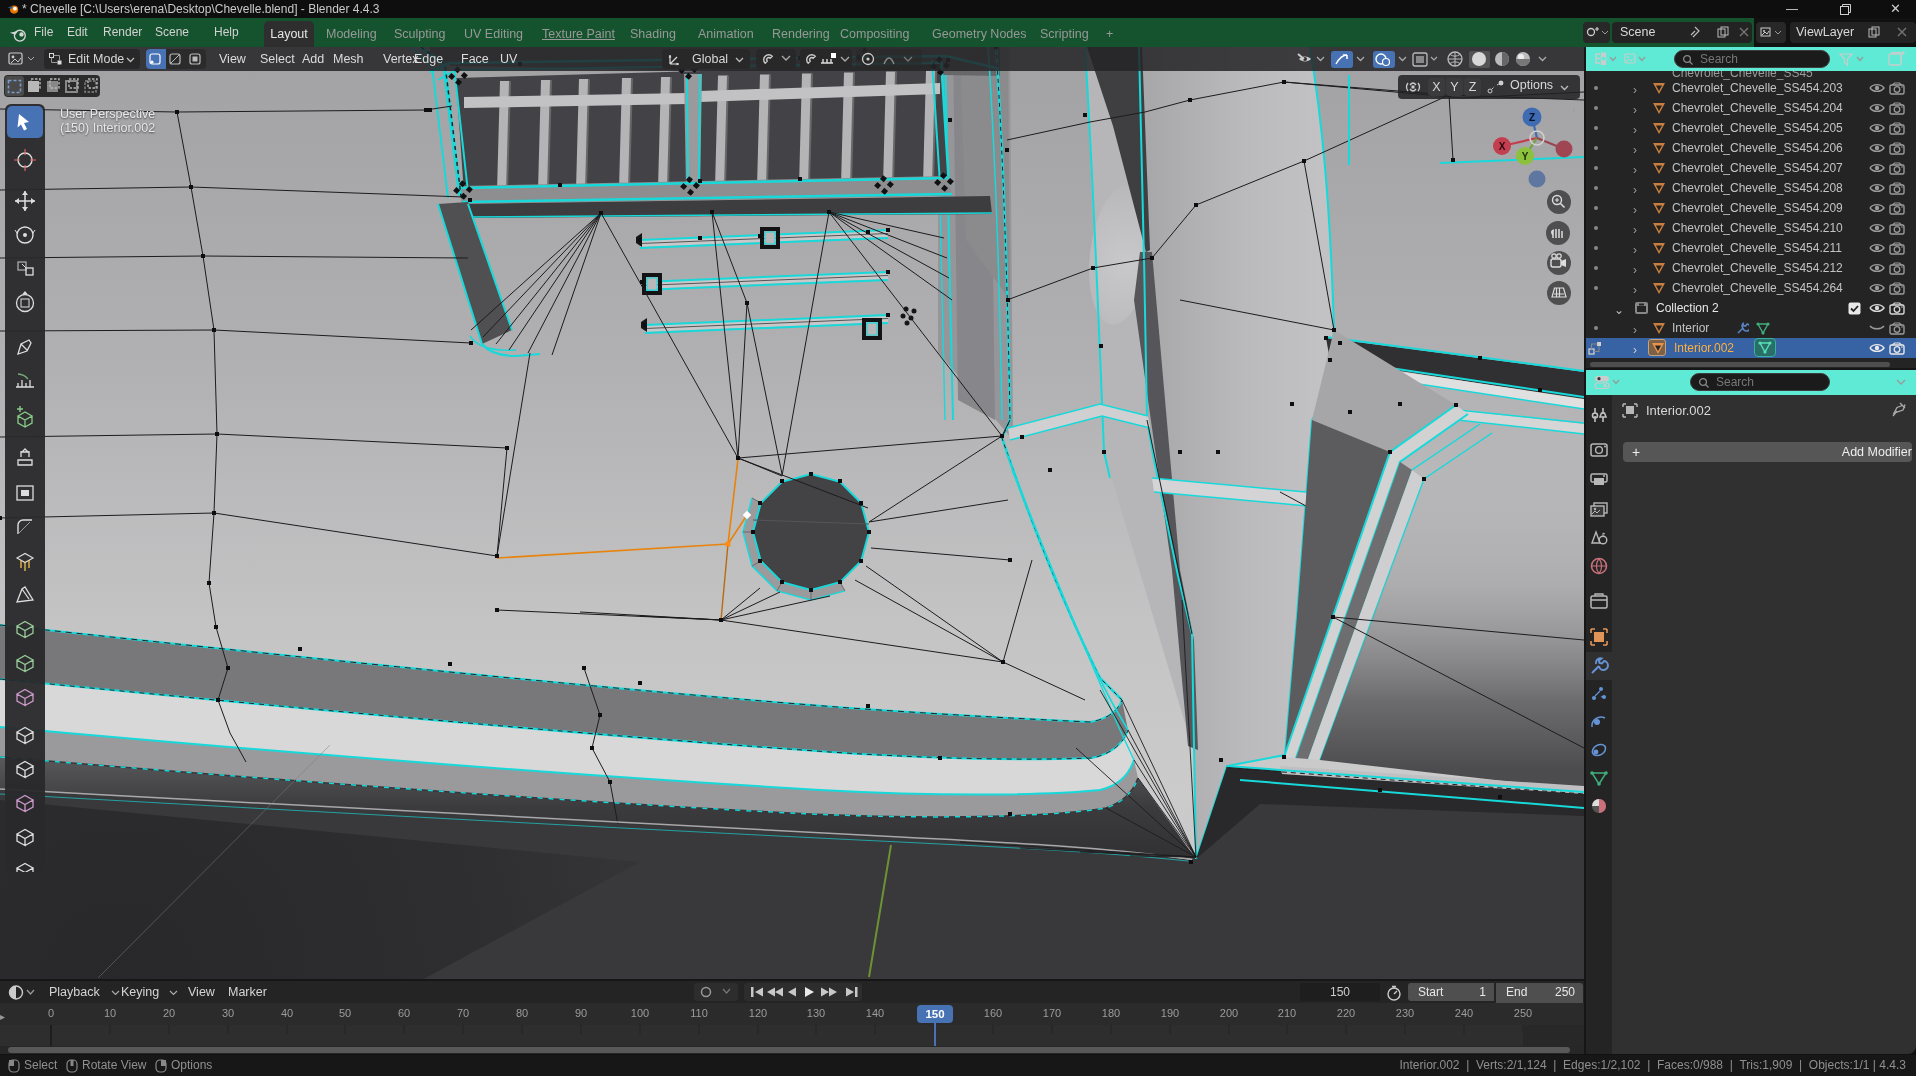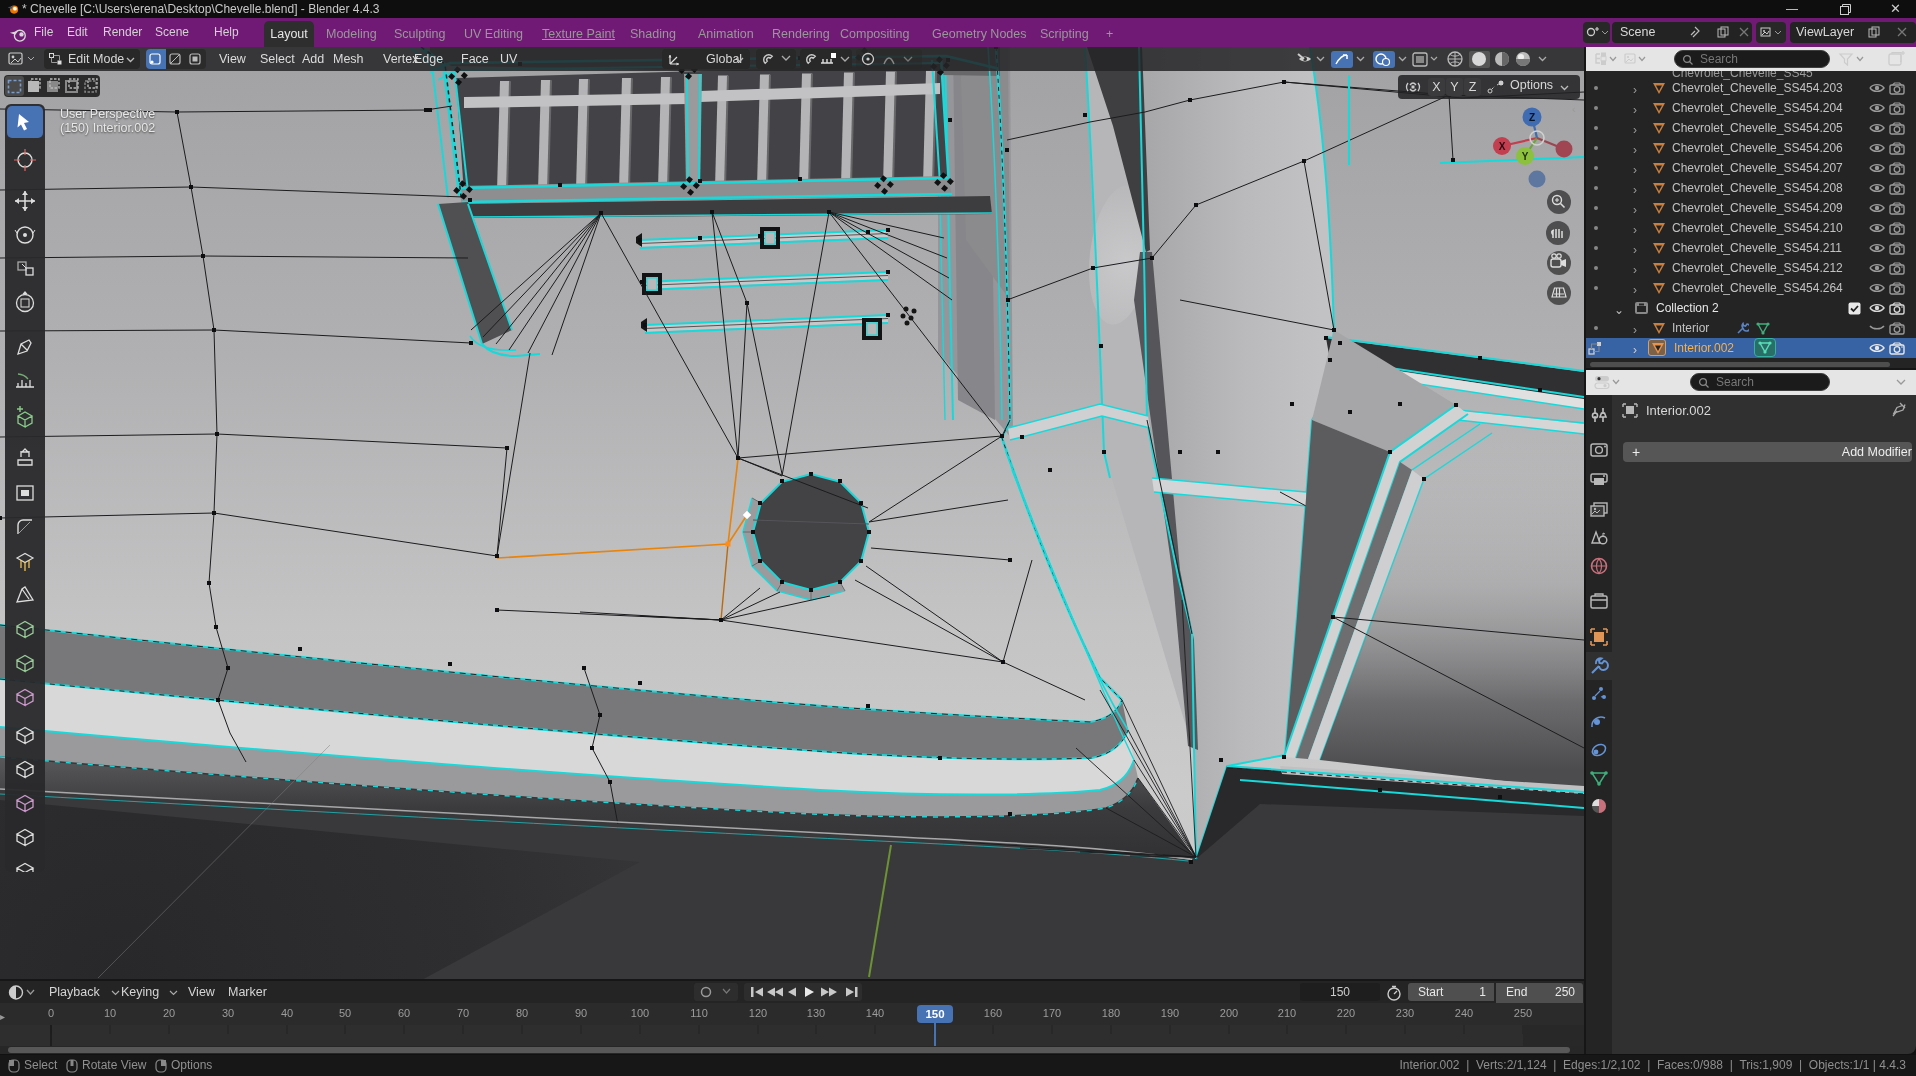--- a/index.html
+++ b/index.html
@@ -1,29 +1,29 @@
 <!DOCTYPE html>
 <html><head><meta charset="utf-8"><style>
 *{margin:0;padding:0;box-sizing:border-box}
 html,body{width:1916px;height:1076px;overflow:hidden;background:#111;
  font-family:"Liberation Sans",sans-serif;-webkit-font-smoothing:antialiased}
 .abs{position:absolute}
 #title{position:absolute;left:0;top:0;width:1916px;height:18px;background:#0e0e0e;color:#c9c9c9;font-size:12px;line-height:18px}
-#menubar{position:absolute;left:0;top:18px;width:1916px;height:29px;background:#701a75;color:#d6d6d6;font-size:12px}
+#menubar{position:absolute;left:0;top:18px;width:1754px;height:29px;background:#14532d;color:#d6d6d6;font-size:12px}
 .mitem{position:absolute;top:0;line-height:29px;color:#d2d2d2}
 .tab{position:absolute;top:3px;height:26px;line-height:26px;color:#989898;font-size:12.5px}
 .tabact{background:#2e2e2e;border-radius:5px 5px 0 0;color:#e6e6e6;text-align:center}
 #vpheader{position:absolute;left:0;top:47px;width:1584px;height:24px;background:rgba(37,37,39,0.85);color:#dcdcdc;font-size:12.5px}
 .hitem{position:absolute;top:0;line-height:24px}
 .widget{position:absolute;background:#282828;border-radius:4px;color:#d8d8d8}
 #outliner{position:absolute;left:1586px;top:47px;width:330px;height:323px;background:#242424;color:#c3c3c3;font-size:12px}
 #props{position:absolute;left:1586px;top:370px;width:330px;height:684px;background:#303030;border-radius:0 0 8px 8px}
 #timeline{position:absolute;left:0;top:981px;width:1584px;height:72px;background:#2a2a2a}
 #status{position:absolute;left:0;top:1055px;width:1916px;height:21px;background:#171717;color:#909090;font-size:12px;line-height:21px}
-.ehdr{background:#e5e5e5}
+.ehdr{background:#5eead4}
 .orow{position:absolute;left:0;width:330px;height:20px;line-height:20px;white-space:nowrap}
 .oname{position:absolute;left:86px;top:0}
 .vsep{position:absolute;background:#161616}
 </style></head><body>
 
 <div id="title">
 <svg class="abs" style="left:6px;top:2px" width="15" height="14" viewBox="0 0 24 24">
       <circle cx="13" cy="13" r="7" fill="#ea7600"></circle>
       <circle cx="14.5" cy="11.5" r="3.2" fill="#fff"></circle>
       <path d="M2 9 L12 7 L8 12 Z" fill="#265787"></path>
@@ -547,21 +547,21 @@
     <span class="hitem" style="left:260px">Select</span>
     <span class="hitem" style="left:302px">Add</span>
     <span class="hitem" style="left:333px">Mesh</span>
     <span class="hitem" style="left:383px">Vertex</span>
     <span class="hitem" style="left:414px">Edge</span>
     <span class="hitem" style="left:461px">Face</span>
     <span class="hitem" style="left:500px">UV</span>
     <span class="widget" style="left:662px;top:2px;width:88px;height:20px;line-height:20px;font-size:12.5px"><svg class="abs" style="left:6px;top:4px" width="14" height="13" viewBox="0 0 14 13">
         <path d="M2 11 L2 2 M2 11 L11 11 M2 11 L9 4" stroke="#ddd" fill="none" stroke-width="1.2"></path>
         <path d="M2 2 l-1.5 2.5 h3 z M11 11 l-2.5 -1.5 v3 z" fill="#ddd"></path>
-      </svg><span style="margin-left:44px">Global</span><svg class="abs" style="right:6px;top:8px" width="9" height="6" viewBox="0 0 9 6">
+      </svg><span style="margin-left:30px">Global</span><svg class="abs" style="right:6px;top:8px" width="9" height="6" viewBox="0 0 9 6">
         <path d="M1 1 l3.5 3.5 L8 1" stroke="#bbb" fill="none" stroke-width="1.3"></path>
       </svg></span>
     <span class="widget" style="left:756px;top:2px;width:40px;height:20px"></span>
 <svg class="abs" style="left:760px;top:5px" width="34" height="14" viewBox="0 0 34 14">
       <path d="M3 8 a5 5 0 0 1 10 0 l-3 0 a2 2 0 0 0 -4 0 z" fill="none" stroke="#ccc" stroke-width="1.4" transform="rotate(-45 8 7)"></path>
       <path d="M22 4 l4 4 l4 -4" stroke="#aaa" fill="none" stroke-width="1.3"></path>
     </svg>
 <span class="widget" style="left:800px;top:2px;width:52px;height:20px"></span>
 <svg class="abs" style="left:803px;top:4px" width="48" height="16" viewBox="0 0 48 16">
       <path d="M3 9 a5 5 0 0 1 10 0 l-3 0 a2 2 0 0 0 -4 0 z" fill="none" stroke="#ccc" stroke-width="1.4" transform="rotate(-45 8 8)"></path>

